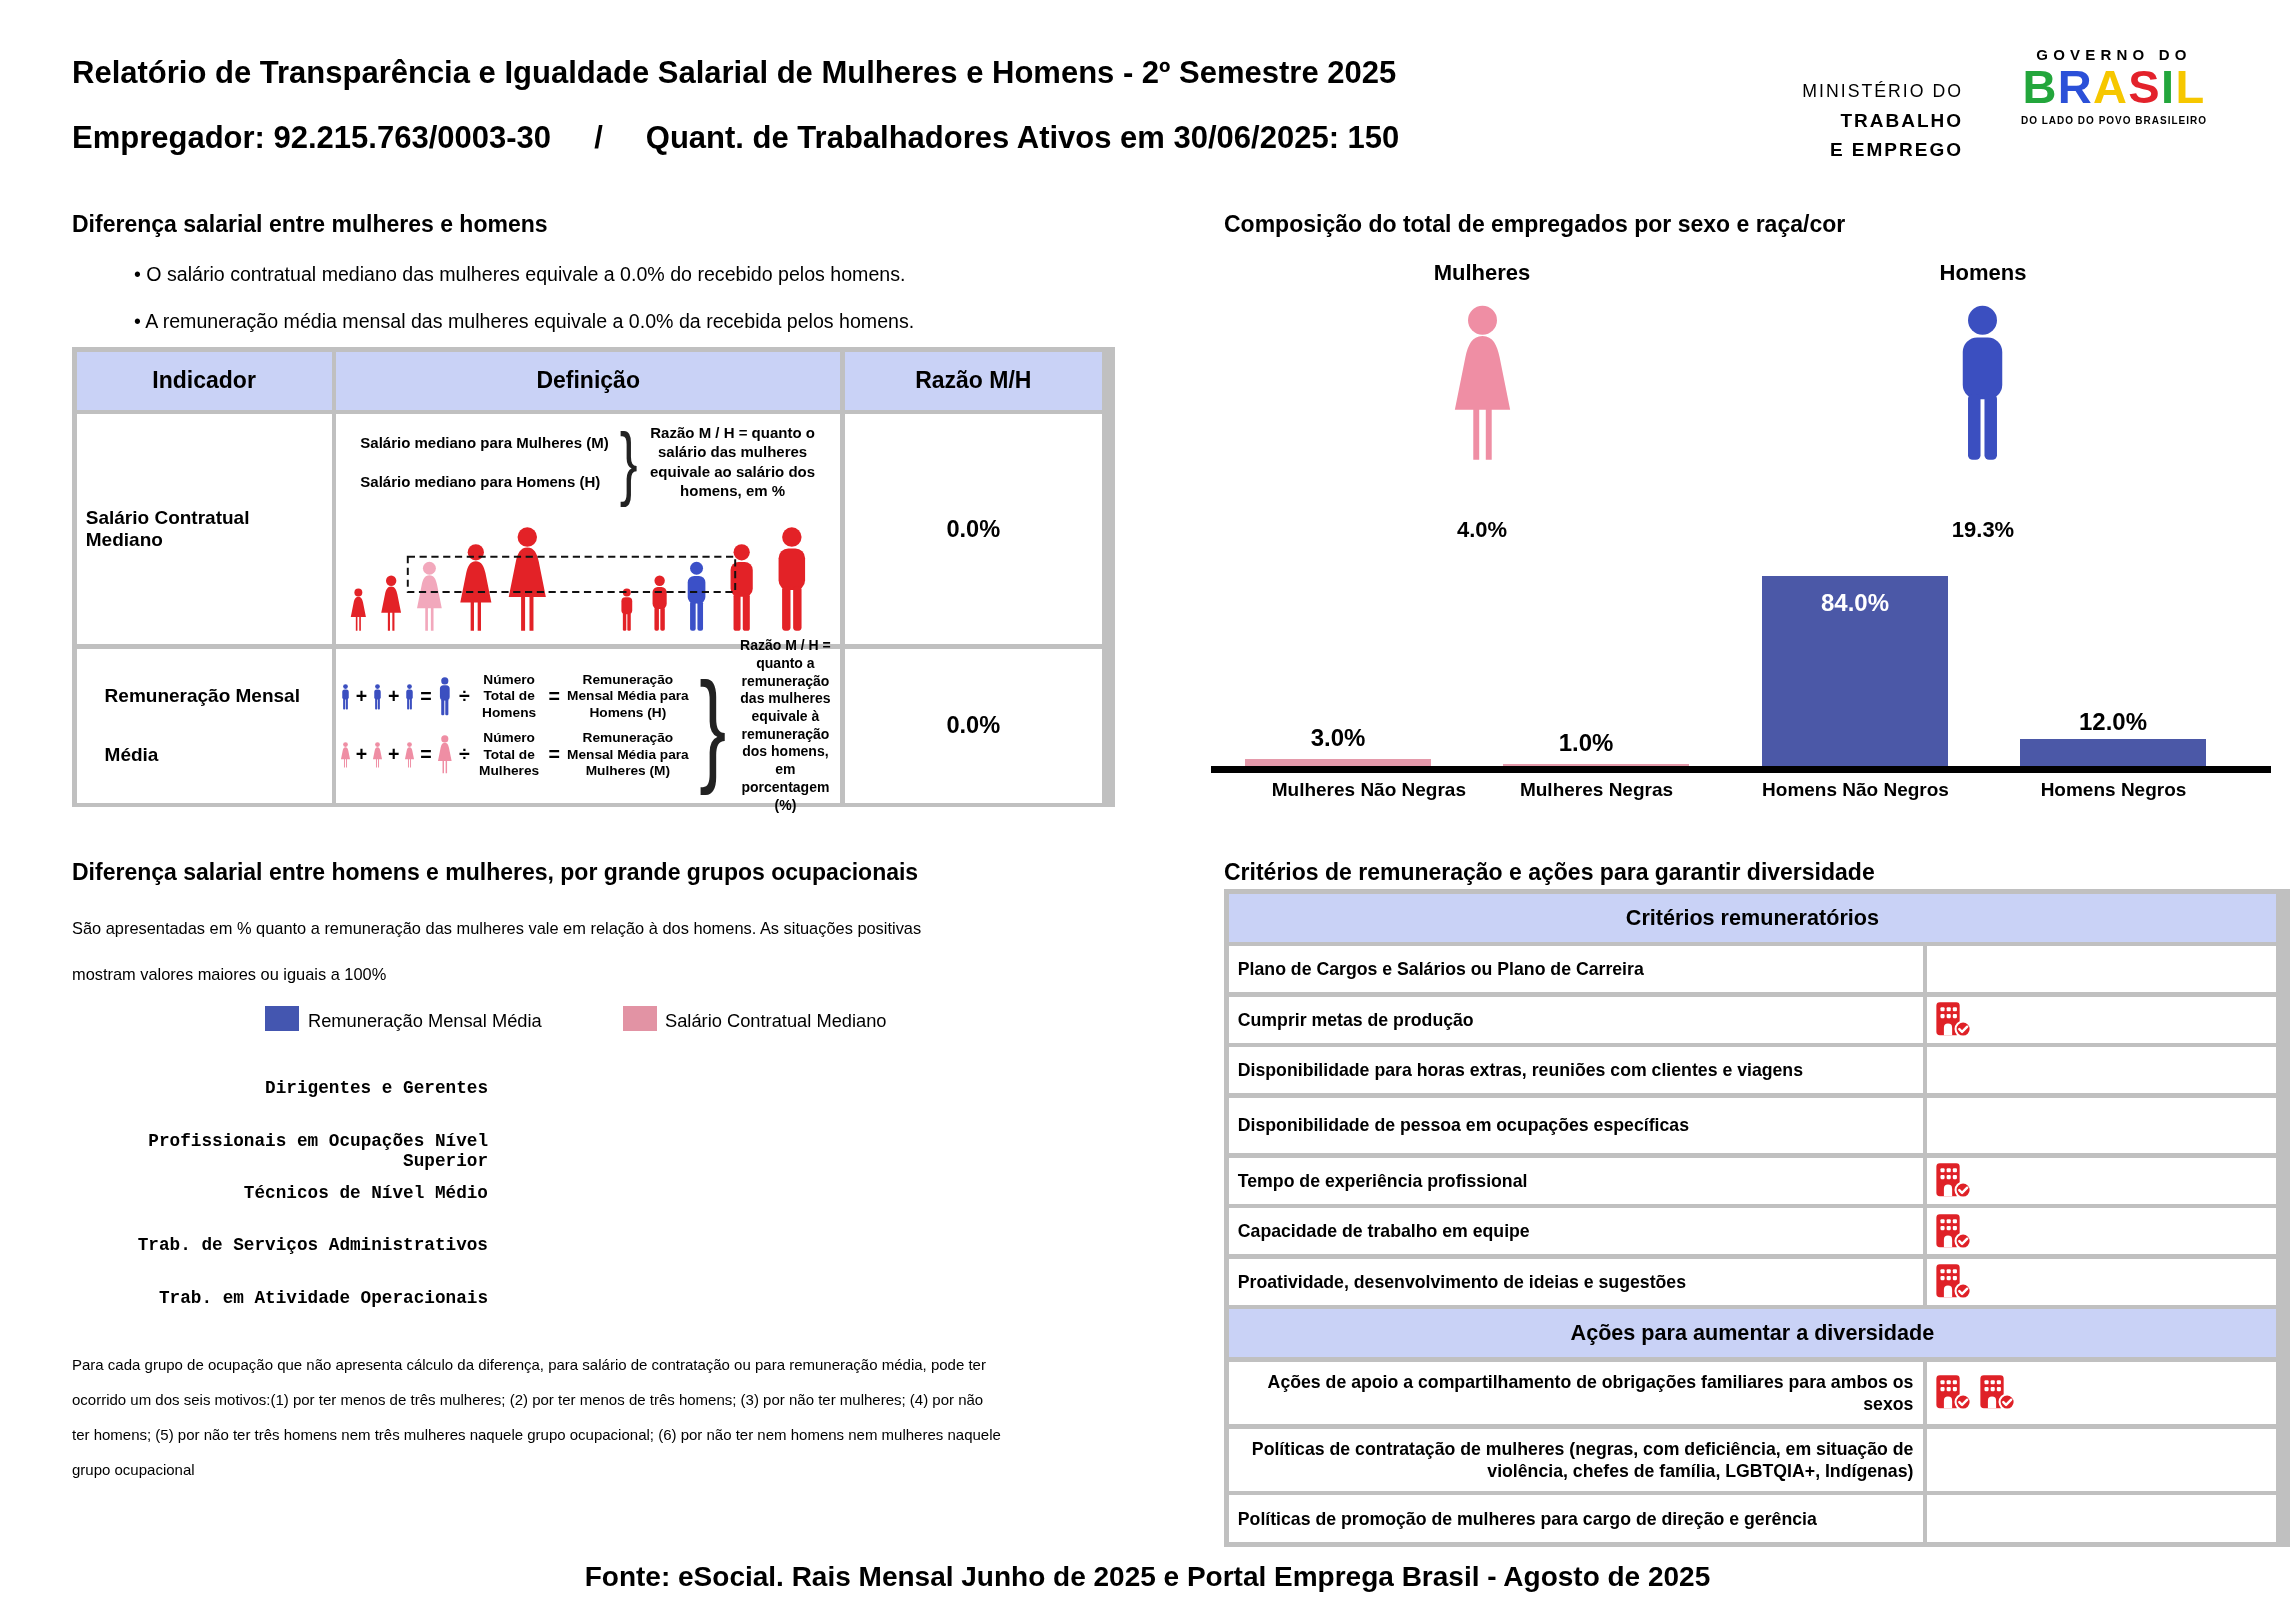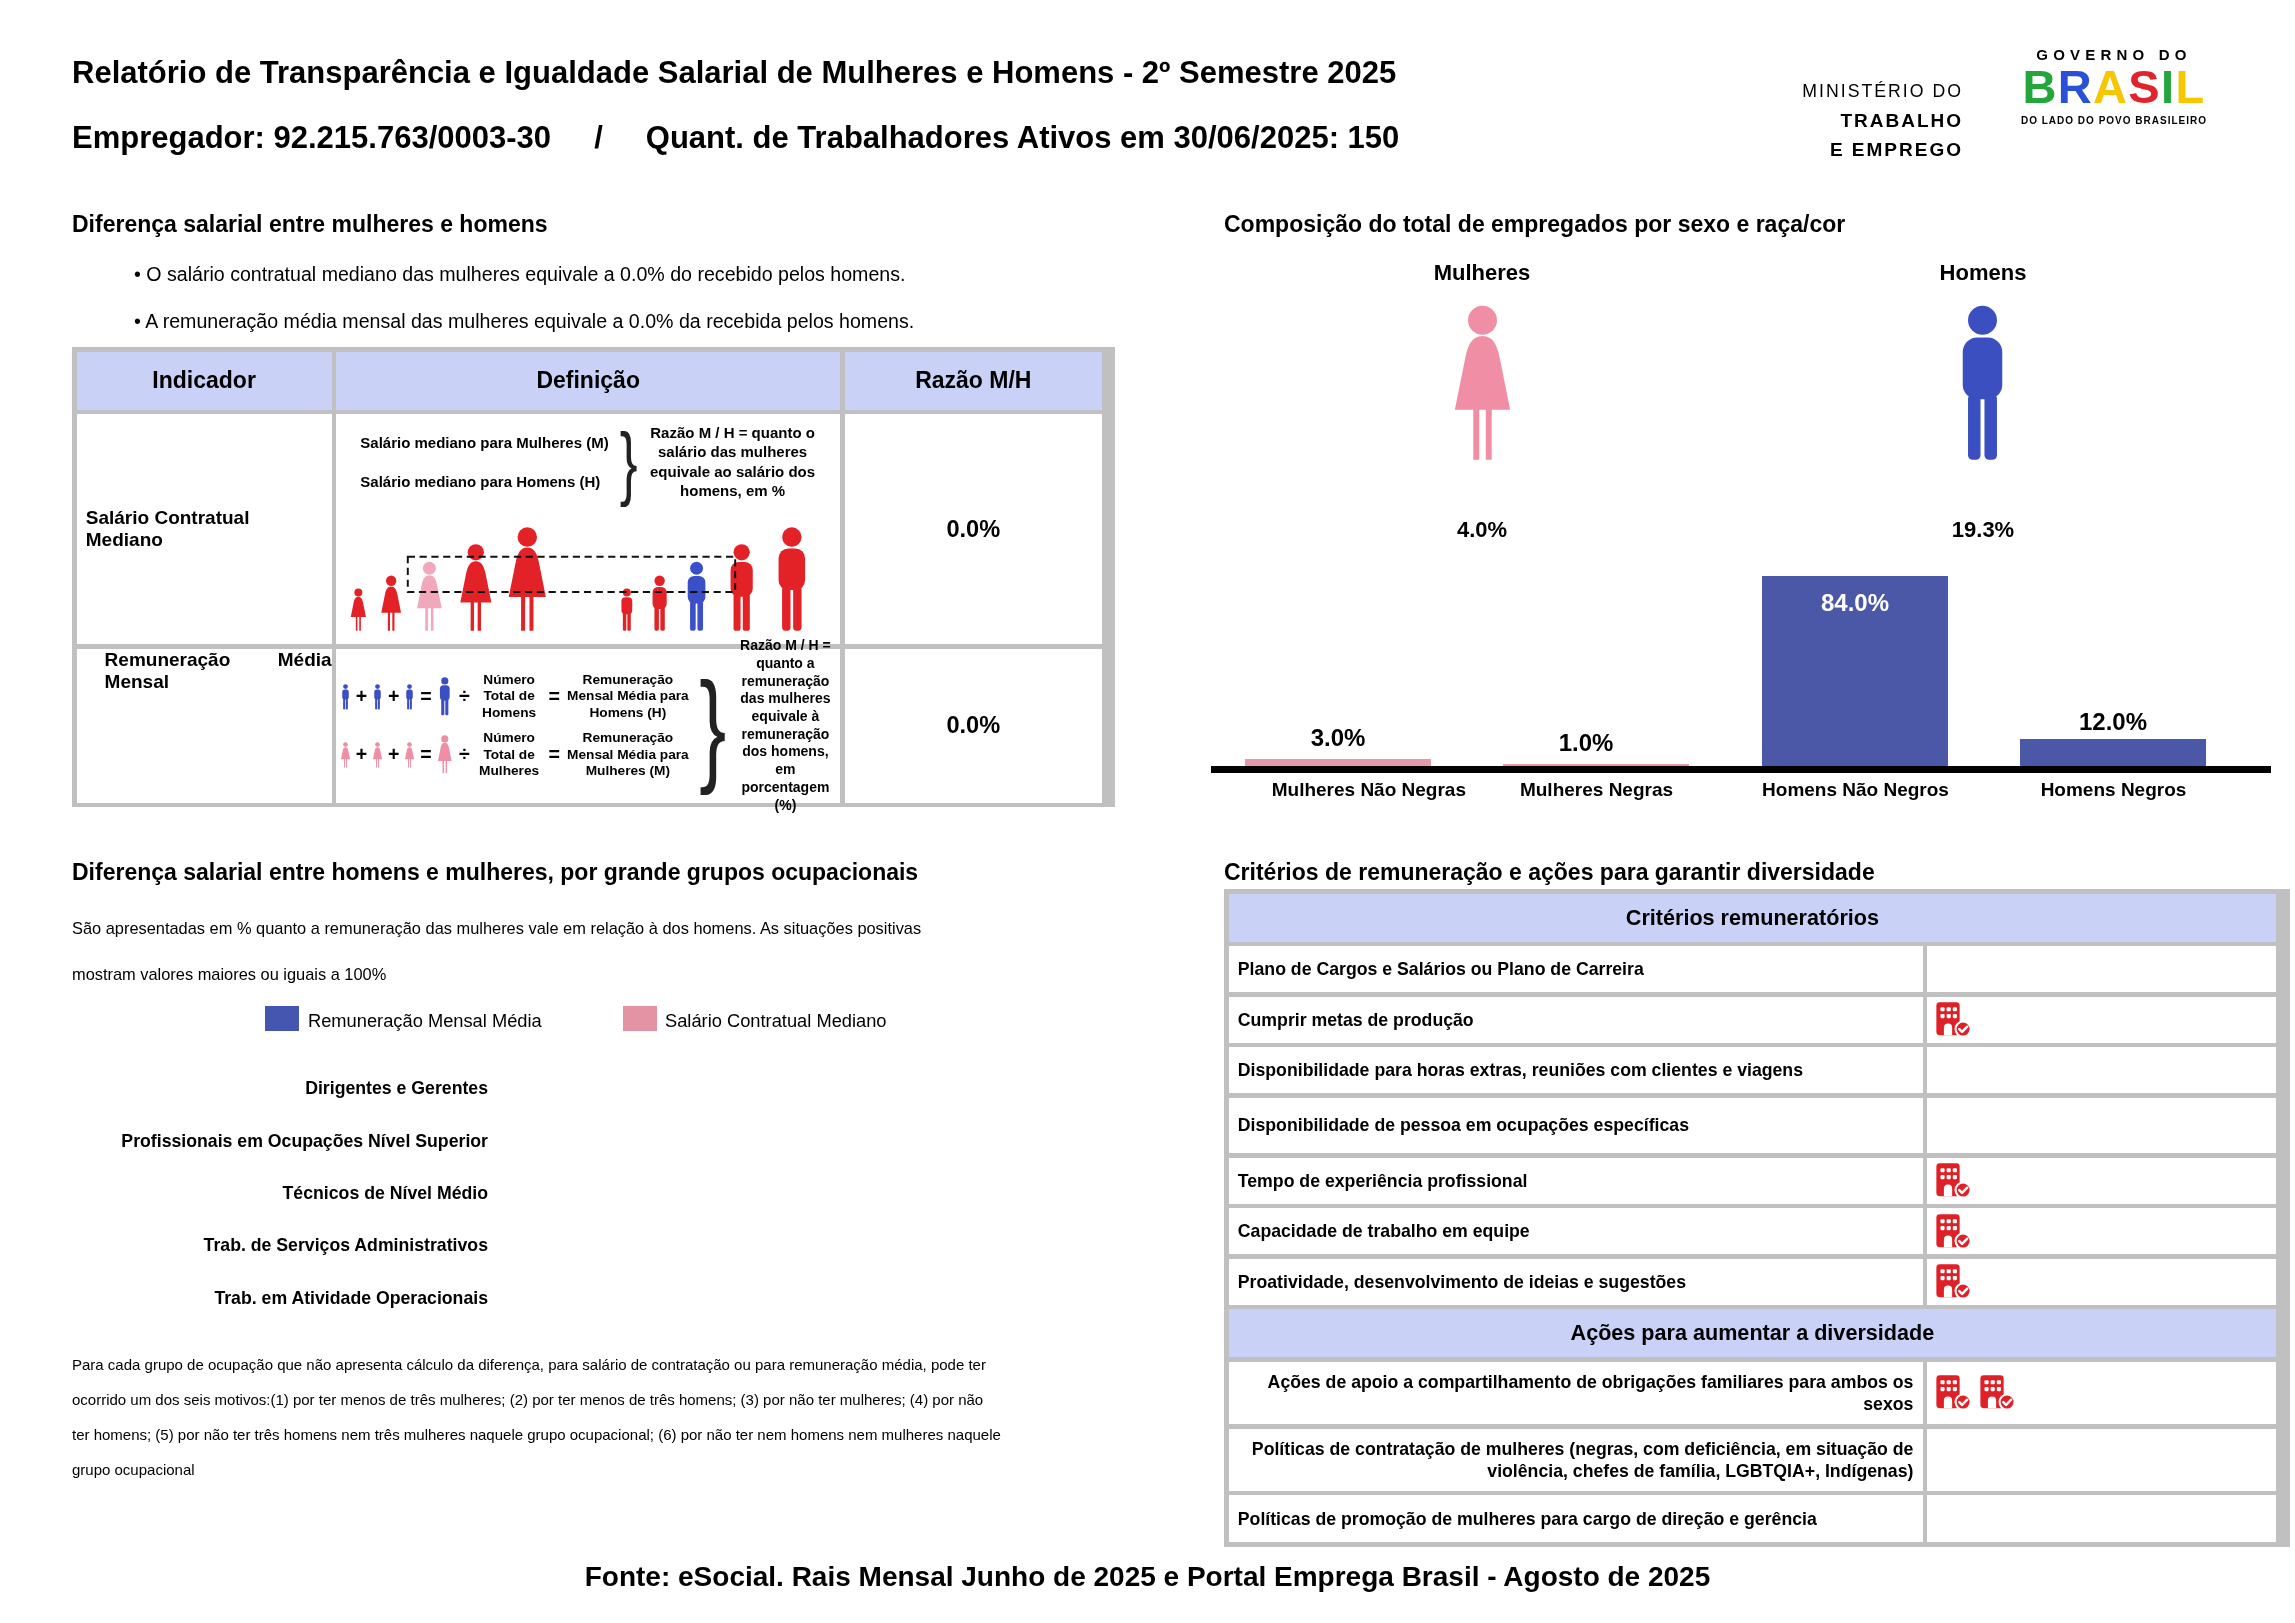--- a/index.html
+++ b/index.html
@@ -49,21 +49,21 @@
   .chart{left:1211px;top:563px;width:1060px;height:249px;}
   .baseline{position:absolute;left:0;top:203px;width:1060px;height:7.2px;background:#000;}
   .bar{position:absolute;bottom:46px;width:186px;}
   .vlabel{position:absolute;width:196px;text-align:center;font-size:24px;font-weight:bold;}
   .vlabel.inside{color:#fff;}
   .cat{position:absolute;top:216px;width:255px;text-align:center;font-size:19px;font-weight:bold;}
   
   .desc{font-size:16.4px;}
   .legend-sw{position:absolute;width:34px;height:25px;}
   .legend-lb{position:absolute;font-size:18.3px;}
-  .grp{position:absolute;width:416px;text-align:right;font-size:17.7px;font-weight:bold;}
+  .grp{position:absolute;width:416px;text-align:right;font-size:17.7px;font-weight:bold;font-family:Liberation Mono, monospace;}
   .foot-note{font-size:15px;line-height:35px;}
   
   .t2{grid-template-columns:694px 349px;width:1057px;}
   .t2 .hcell{font-size:21.6px;}
   .crit-lb{display:flex;align-items:center;font-size:17.7px;font-weight:bold;padding:3.9px 9.2px;
            box-sizing:border-box;line-height:22px;text-align:right;}
   .crit-ic{display:flex;align-items:center;gap:6.5px;padding-left:7.9px;}
   .bcheck{width:37px;height:37px;}
   .footer{left:0;top:1561px;width:2295px;text-align:center;font-size:28px;font-weight:bold;}
   svg.person{display:block;}
@@ -145,21 +145,21 @@
           <use href="#person-m" fill="#e32227" transform="translate(465,110.1) scale(0.72)"></use>
           <use href="#person-m" fill="#3b50c8" transform="translate(516,88.8) scale(0.90)"></use>
           <use href="#person-m" fill="#e32227" transform="translate(578,61.7) scale(1.13)"></use>
           <use href="#person-m" fill="#e32227" transform="translate(648,35.7) scale(1.35)"></use>
           <rect x="102" y="82" width="500" height="54" fill="none" stroke="#111" stroke-width="3" stroke-dasharray="11 7"></rect>
         </svg>
       </div>
     </div>
     <div class="rcell">0.0%</div>
 
-    <div class="icell" style="align-items:flex-start;justify-content:flex-start;gap:37px;padding-left:28px;">
+    <div class="icell" style="flex-direction:column;align-items:flex-start;justify-content:center;gap:37px;padding-left:28px;">
       <div>Remuneração Mensal</div>
       <div>Média</div>
     </div>
     <div>
       <div class="d2">
         <div class="d2rows">
           <div class="frow">
             <svg class="person" width="13" height="26" viewBox="0 0 60 120">
                 <use href="#person-m" fill="#3b4fc0"></use>
               </svg>

